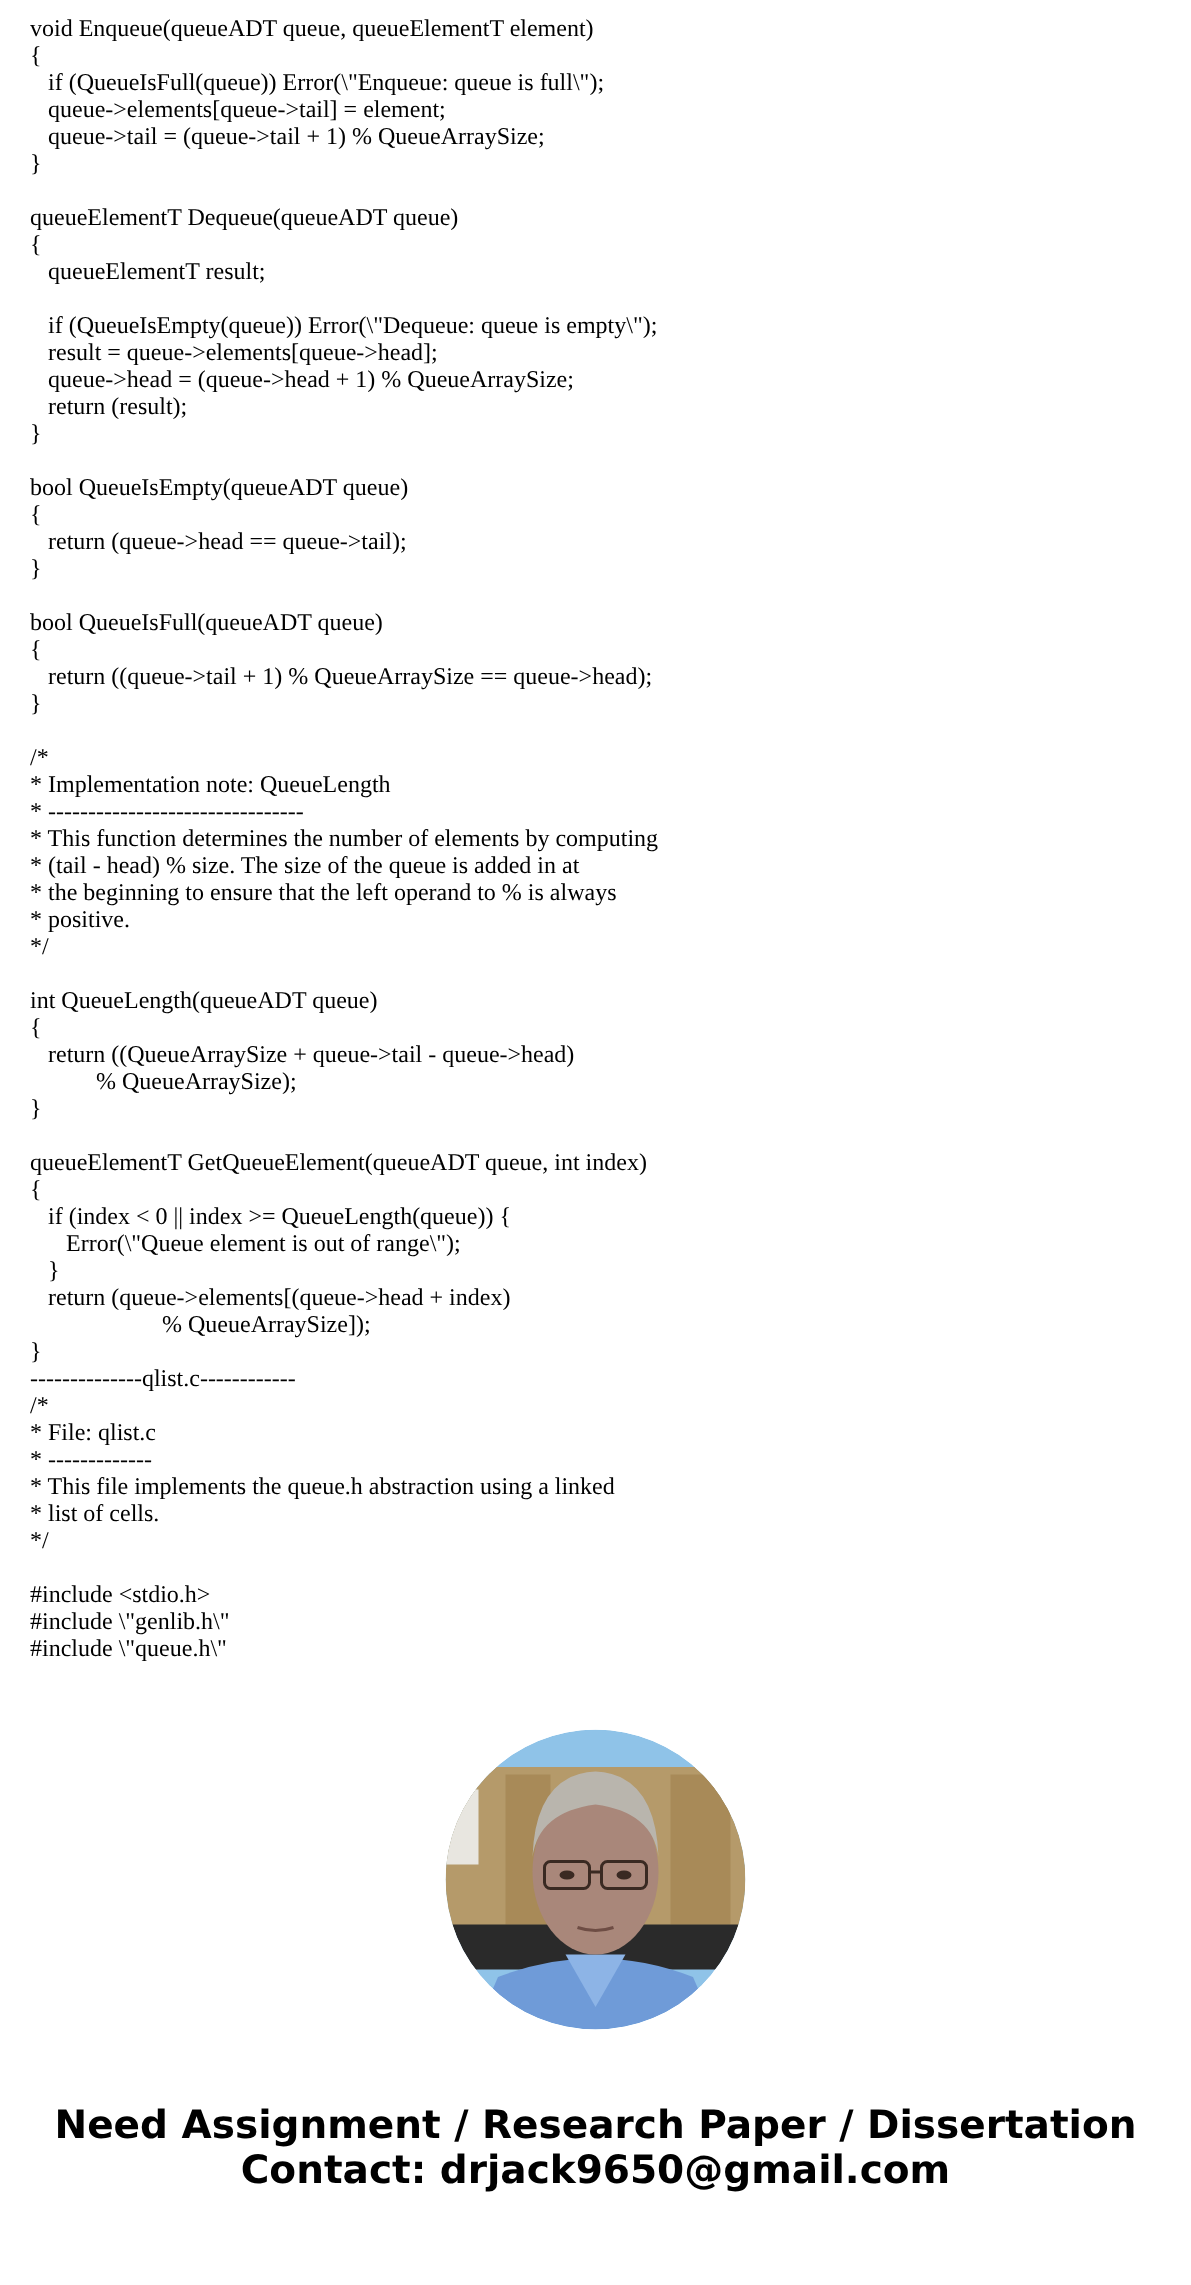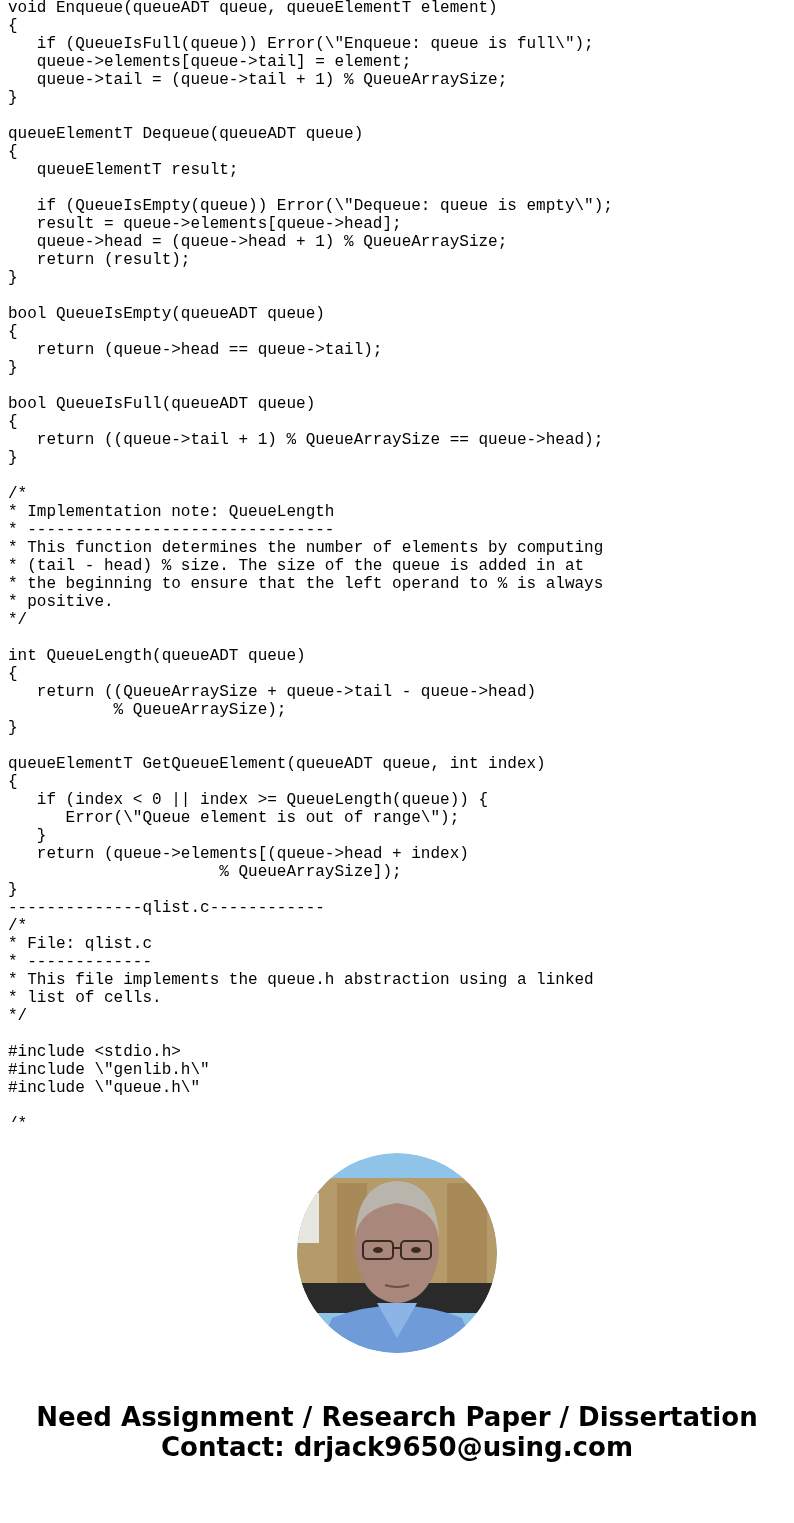--- a/index.html
+++ b/index.html
@@ -2,22 +2,22 @@
 <html><head>
   <meta charset="utf-8">
   <style>
     html, body { margin: 0; padding: 0; background: #ffffff; }
     body { width: 794px; height: 1523px; position: relative; overflow: hidden; }
     .code-wrap {
       position: absolute; left: 0; top: 0; width: 794px; height: 1122px;
       overflow: hidden;
     }
     .code {
-      margin: 0; padding: 0 0 0 8px;
-      font-family: Liberation Mono, monospace;
+      margin: 12px; padding: 0 0 0 8px;
+      font-family: Liberation Serif, serif;
       font-size: 16px; line-height: 18px; color: #000;
       white-space: pre;
       position: relative; top: -1px;
     }
     .code .line { display: block; height: 18px; }
     .avatar-wrap {
       position: absolute; left: 297px; top: 1153px; width: 200px; height: 200px;
       border-radius: 50%; overflow: hidden;
     }
     .banner {
@@ -58,14 +58,14 @@
       <line x1="96" y1="95" x2="104" y2="95" stroke="#3a2a22" stroke-width="2"></line>
       <ellipse cx="81" cy="97" rx="5" ry="3" fill="#3a2a22"></ellipse>
       <ellipse cx="119" cy="97" rx="5" ry="3" fill="#3a2a22"></ellipse>
       <path d="M88 132 Q100 136 112 132" stroke="#6e4d44" stroke-width="2" fill="none"></path>
     </g>
   </svg>
 </div>
 
 <div class="banner">
   <div>Need Assignment / Research Paper / Dissertation</div>
-  <div>Contact: drjack9650@using.com</div>
+  <div>Contact: drjack9650@gmail.com</div>
 </div>
 
 </body></html>

